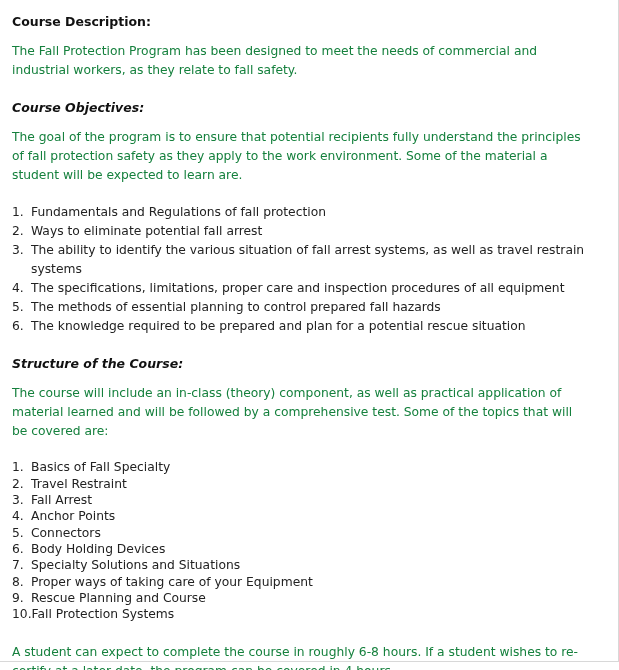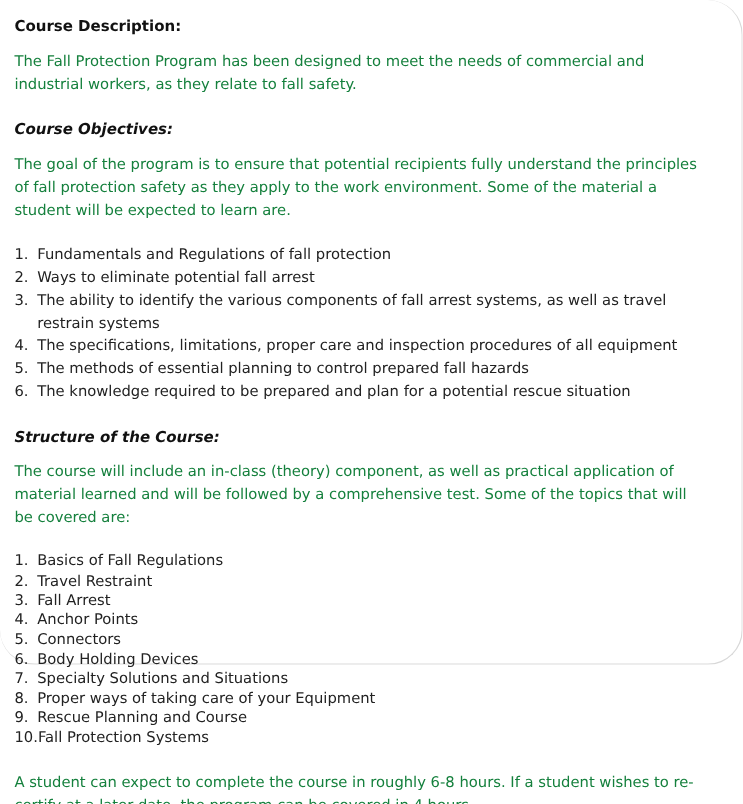--- a/index.html
+++ b/index.html
@@ -10,26 +10,25 @@
   body {
     width: 619px;
     height: 670px;
     font-family: "DejaVu Sans", sans-serif;
     color: #1a1a1a;
     overflow: hidden;
   }
   .page {
     box-sizing: border-box;
     width: 619px;
-    height: 554px;
+    height: 662px;
     padding: 14px 30px 10px 12px;
     border-right: 1px solid #d8d8d8;
     border-bottom: 1px solid #d8d8d8;
     background: #ffffff;
-    border-radius: 29px;
   }
   .heading {
     font-size: 12.5px;
     font-weight: bold;
     color: #111111;
     margin: 0 0 11px 0;
     line-height: 1.35;
   }
   .heading.spaced {
     margin-top: 20px;
@@ -83,21 +82,21 @@
     <li>
       <span class="num">1.</span>
       <span class="txt">Fundamentals and Regulations of fall protection</span>
     </li>
     <li>
       <span class="num">2.</span>
       <span class="txt">Ways to eliminate potential fall arrest</span>
     </li>
     <li>
       <span class="num">3.</span>
-      <span class="txt">The ability to identify the various components of fall arrest systems, as well as travel restrain systems</span>
+      <span class="txt">The ability to identify the various situation of fall arrest systems, as well as travel restrain systems</span>
     </li>
     <li>
       <span class="num">4.</span>
       <span class="txt">The specifications, limitations, proper care and inspection procedures of all equipment</span>
     </li>
     <li>
       <span class="num">5.</span>
       <span class="txt">The methods of essential planning to control prepared fall hazards</span>
     </li>
     <li>
@@ -105,21 +104,21 @@
       <span class="txt">The knowledge required to be prepared and plan for a potential rescue situation</span>
     </li>
   </ul>
 
   <h2 class="heading spaced">Structure of the Course:</h2>
   <p class="para">The course will include an in-class (theory) component, as well as practical application of material learned and will be followed by a comprehensive test. Some of the topics that will be covered are:</p>
 
   <ul class="list tight">
     <li>
       <span class="num">1.</span>
-      <span class="txt">Basics of Fall Regulations</span>
+      <span class="txt">Basics of Fall Specialty</span>
     </li>
     <li>
       <span class="num">2.</span>
       <span class="txt">Travel Restraint</span>
     </li>
     <li>
       <span class="num">3.</span>
       <span class="txt">Fall Arrest</span>
     </li>
     <li>

